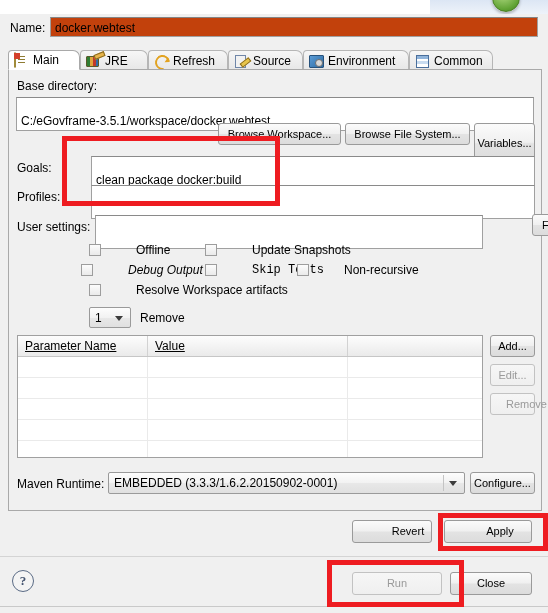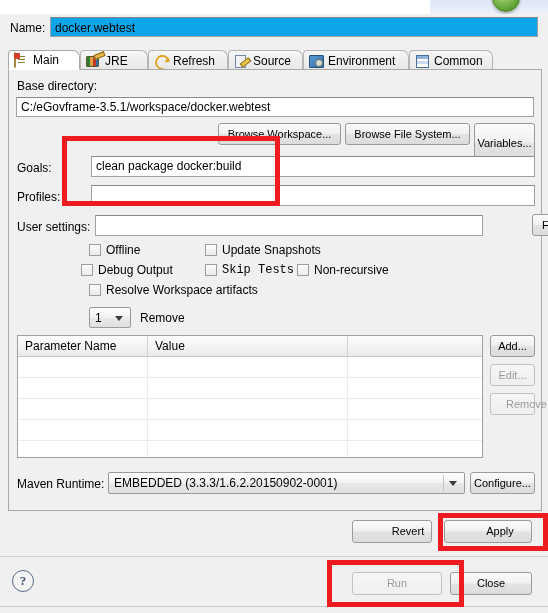--- a/index.html
+++ b/index.html
@@ -55,21 +55,21 @@
   }
   .name-label {
     position: absolute;
     left: 10px; top: 5px;
     font-size: 12px;
   }
   .name-input {
     position: absolute;
     left: 50px; top: 1px;
     width: 488px; height: 20px;
-    background: #0ea5e9;
+    background: #c2410c;
     border: 1px solid #a0a0a0;
     border-top-color: #848484;
     box-sizing: border-box;
     padding: 2px 4px;
     font-family: "Liberation Sans", sans-serif;
     font-size: 12px;
     line-height: 16px;
     color: #000;
   }
 
@@ -223,21 +223,21 @@
     position: absolute;
     font-size: 12px;
     color: #000;
   }
   .textinput {
     position: absolute;
     background: #ffffff;
     border: 1px solid #a0a0a0;
     border-top-color: #8a8a8a;
     box-sizing: border-box;
-    padding: 2px 4px;
+    padding: 16px 4px;
     font-family: "Liberation Sans", sans-serif;
     font-size: 12px;
     line-height: 15px;
     color: #000;
     white-space: nowrap;
     overflow: hidden;
   }
 
   .btn {
     position: absolute;
@@ -256,21 +256,21 @@
     cursor: default;
     white-space: nowrap;
   }
   .btn.disabled {
     color: #9a9a9a;
     background: linear-gradient(to bottom, #f6f6f6, #efefef);
     border-color: #c2c2c2;
   }
 
   
-  .cbrow { position: absolute; display: flex; align-items: center; }
+  .cbrow { position: absolute; display: flex; align-items: center; gap: 30px; }
   .cb {
     width: 12px; height: 12px;
     background: linear-gradient(to bottom, #fcfcfc, #eaeaea);
     border: 1px solid #9d9d9d;
     box-sizing: border-box;
     flex: 0 0 auto;
   }
   .cb-label { margin-left: 5px; font-size: 12px; }
 
   
@@ -303,20 +303,21 @@
     background: #c4c4c4;
   }
 
   
   .table {
     position: absolute;
     background: #ffffff;
     border: 1px solid #a0a0a0;
     box-sizing: border-box;
     overflow: hidden;
+    text-decoration: underline;
   }
   .thead {
     display: flex;
     height: 20px;
     background: linear-gradient(to bottom, #fdfdfd, #eaeaea);
     border-bottom: 1px solid #c6c6c6;
   }
   .th {
     font-size: 12px;
     padding: 3px 0 0 7px;
@@ -442,21 +443,21 @@
     <div class="btn" style="left:479px; top:144px; width:47px; height:22px;margin-left:44px;">File...</div>
 
     <div class="cbrow" style="left:80px; top:173px;">
       <span class="cb"></span>
       <span class="cb-label">Offline</span>
     </div>
     <div class="cbrow" style="left:196px; top:173px;">
       <span class="cb"></span>
       <span class="cb-label">Update Snapshots</span>
     </div>
-    <div class="cbrow" style="left:72px; top:193px;">
+    <div class="cbrow" style="left:72px; top:193px;font-style:italic;">
       <span class="cb"></span>
       <span class="cb-label">Debug Output</span>
     </div>
     <div class="cbrow" style="left:196px; top:193px;font-family:Liberation Mono, monospace;">
       <span class="cb"></span>
       <span class="cb-label">Skip Tests</span>
     </div>
     <div class="cbrow" style="left:288px; top:193px;">
       <span class="cb"></span>
       <span class="cb-label">Non-recursive</span>

